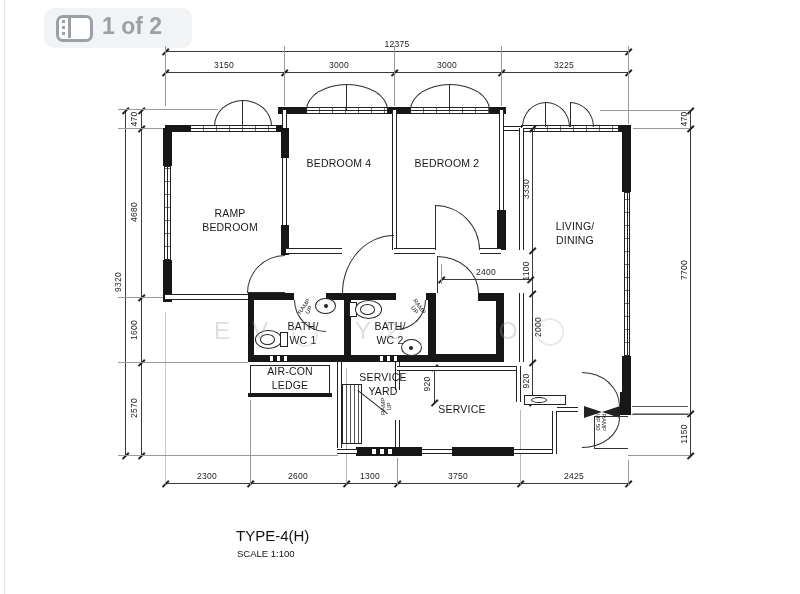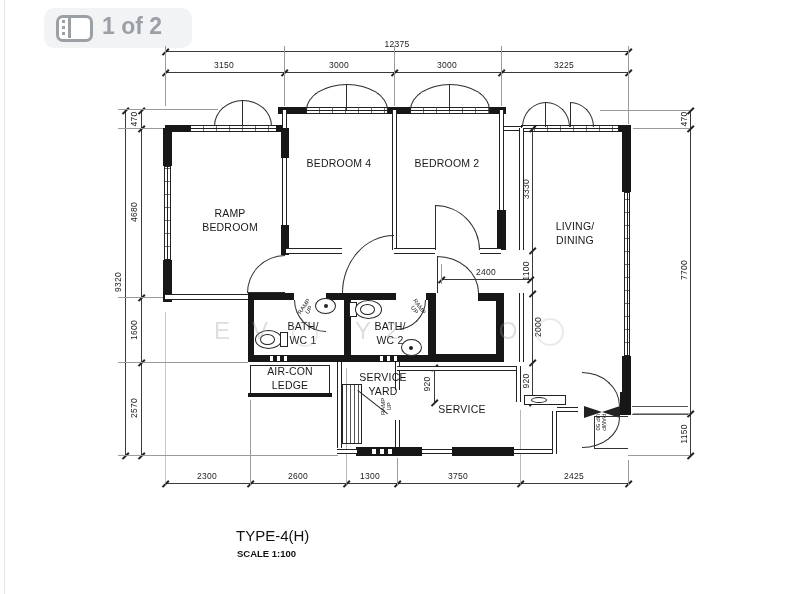--- a/index.html
+++ b/index.html
@@ -26,21 +26,21 @@
   .rot  { transform:translate(-50%,-50%) rotate(-90deg); }
   .rlabel { position:absolute; font-size:10.5px; color:#191919; text-align:center; line-height:1.32;
             white-space:pre-line; transform:translate(-50%,-50%); letter-spacing:.2px; }
   .tiny { position:absolute; font-size:6px; line-height:1.05; color:#222; text-align:center; white-space:pre-line; }
   .wm   { position:absolute; font-size:24px; color:rgba(150,158,168,.33); transform:translate(-50%,-50%); }
   .wmc  { position:absolute; border:2px solid rgba(150,158,168,.22); border-radius:50%; }
   #badge-pill { position:absolute; left:44px; top:8px; width:148px; height:40px; background:#f2f3f5; border-radius:10px; }
   #badge-text { position:absolute; left:102px; top:13px; font-size:23px; font-weight:bold; color:#9aa0a6; }
   #title   { position:absolute; left:236px; top:501px; font-size:20px; color:#111; letter-spacing:.2px; }
   #subtitle{ position:absolute; left:236px; top:527px; font-size:15px; color:#111; }
-  #scale   { position:absolute; left:237px; top:548px; font-size:9.5px; font-weight:bold; color:#111; }
+  #scale   { position:absolute; left:237px; top:548px; font-size:9.5px; font-weight:normal; color:#111; }
 </style>
 </head>
 <body>
 
 <div id="stage">
 
   <div class="abs" style="left:4px;top:0;width:1px;height:594px;background:#e4e4e4"></div>
 
   <div id="badge-pill"></div>
   <div class="abs" style="left:56px;top:15px;width:37px;height:27px;border:3.5px solid #9aa0a6;border-radius:7px;background:#fff">

